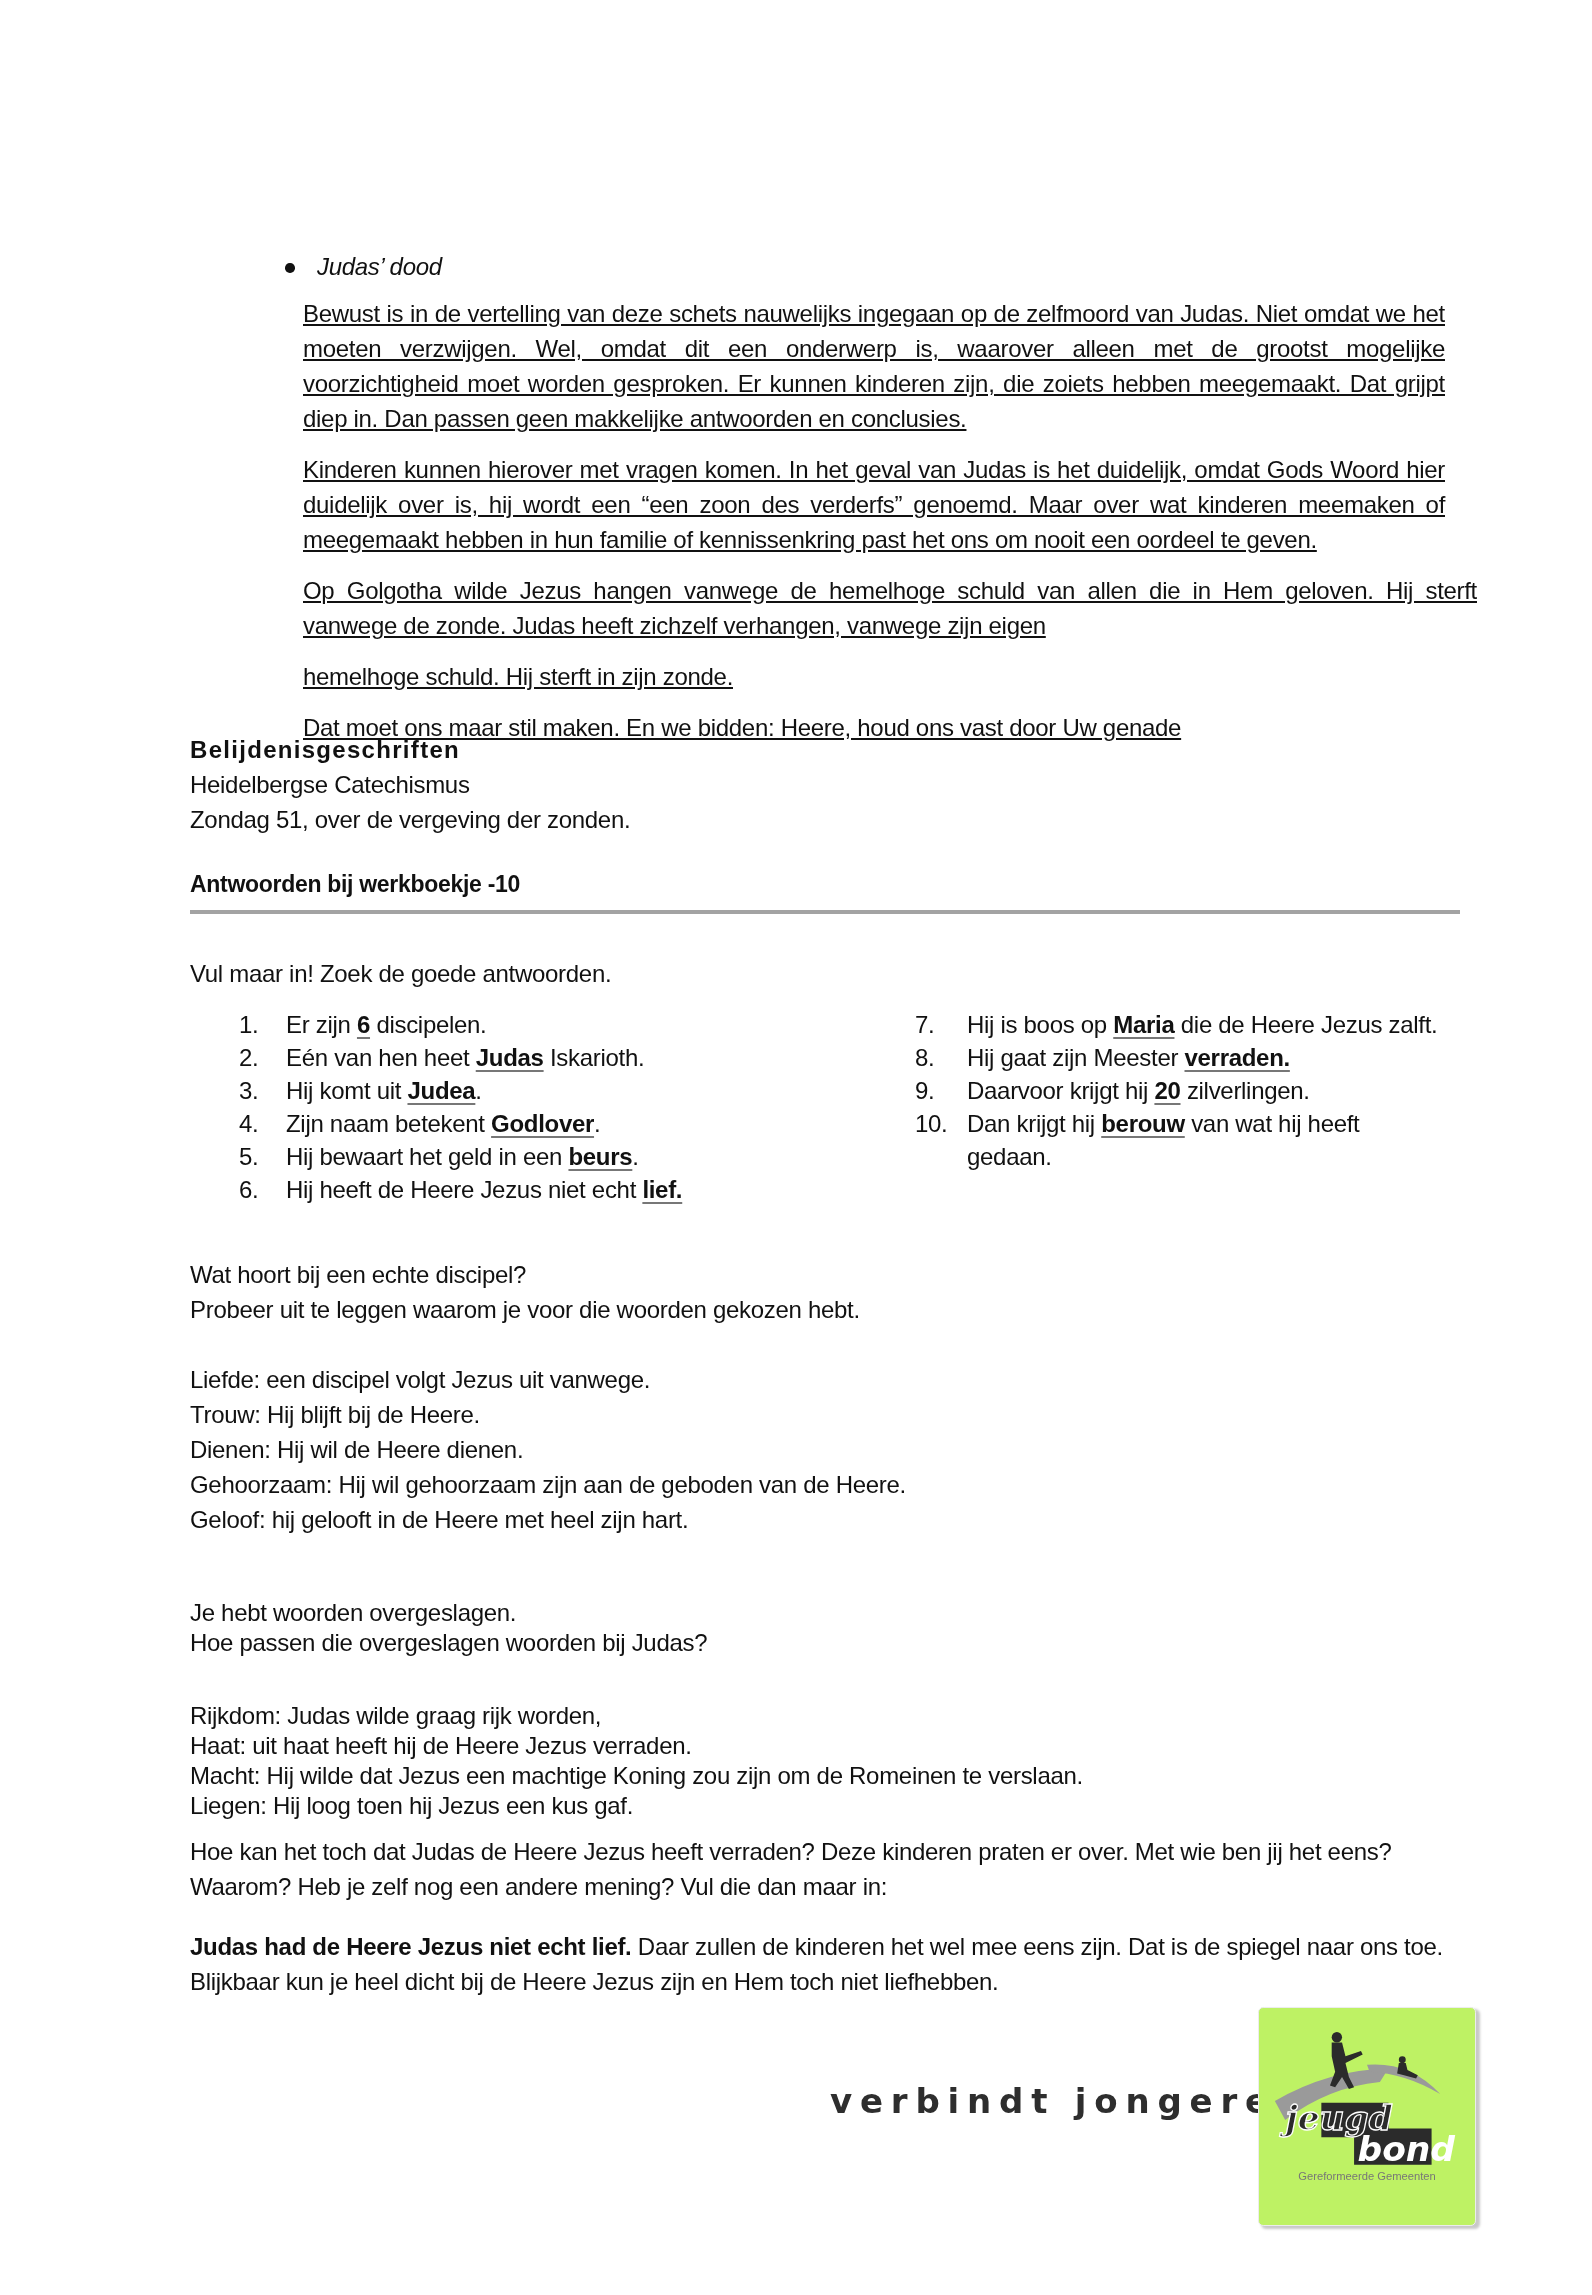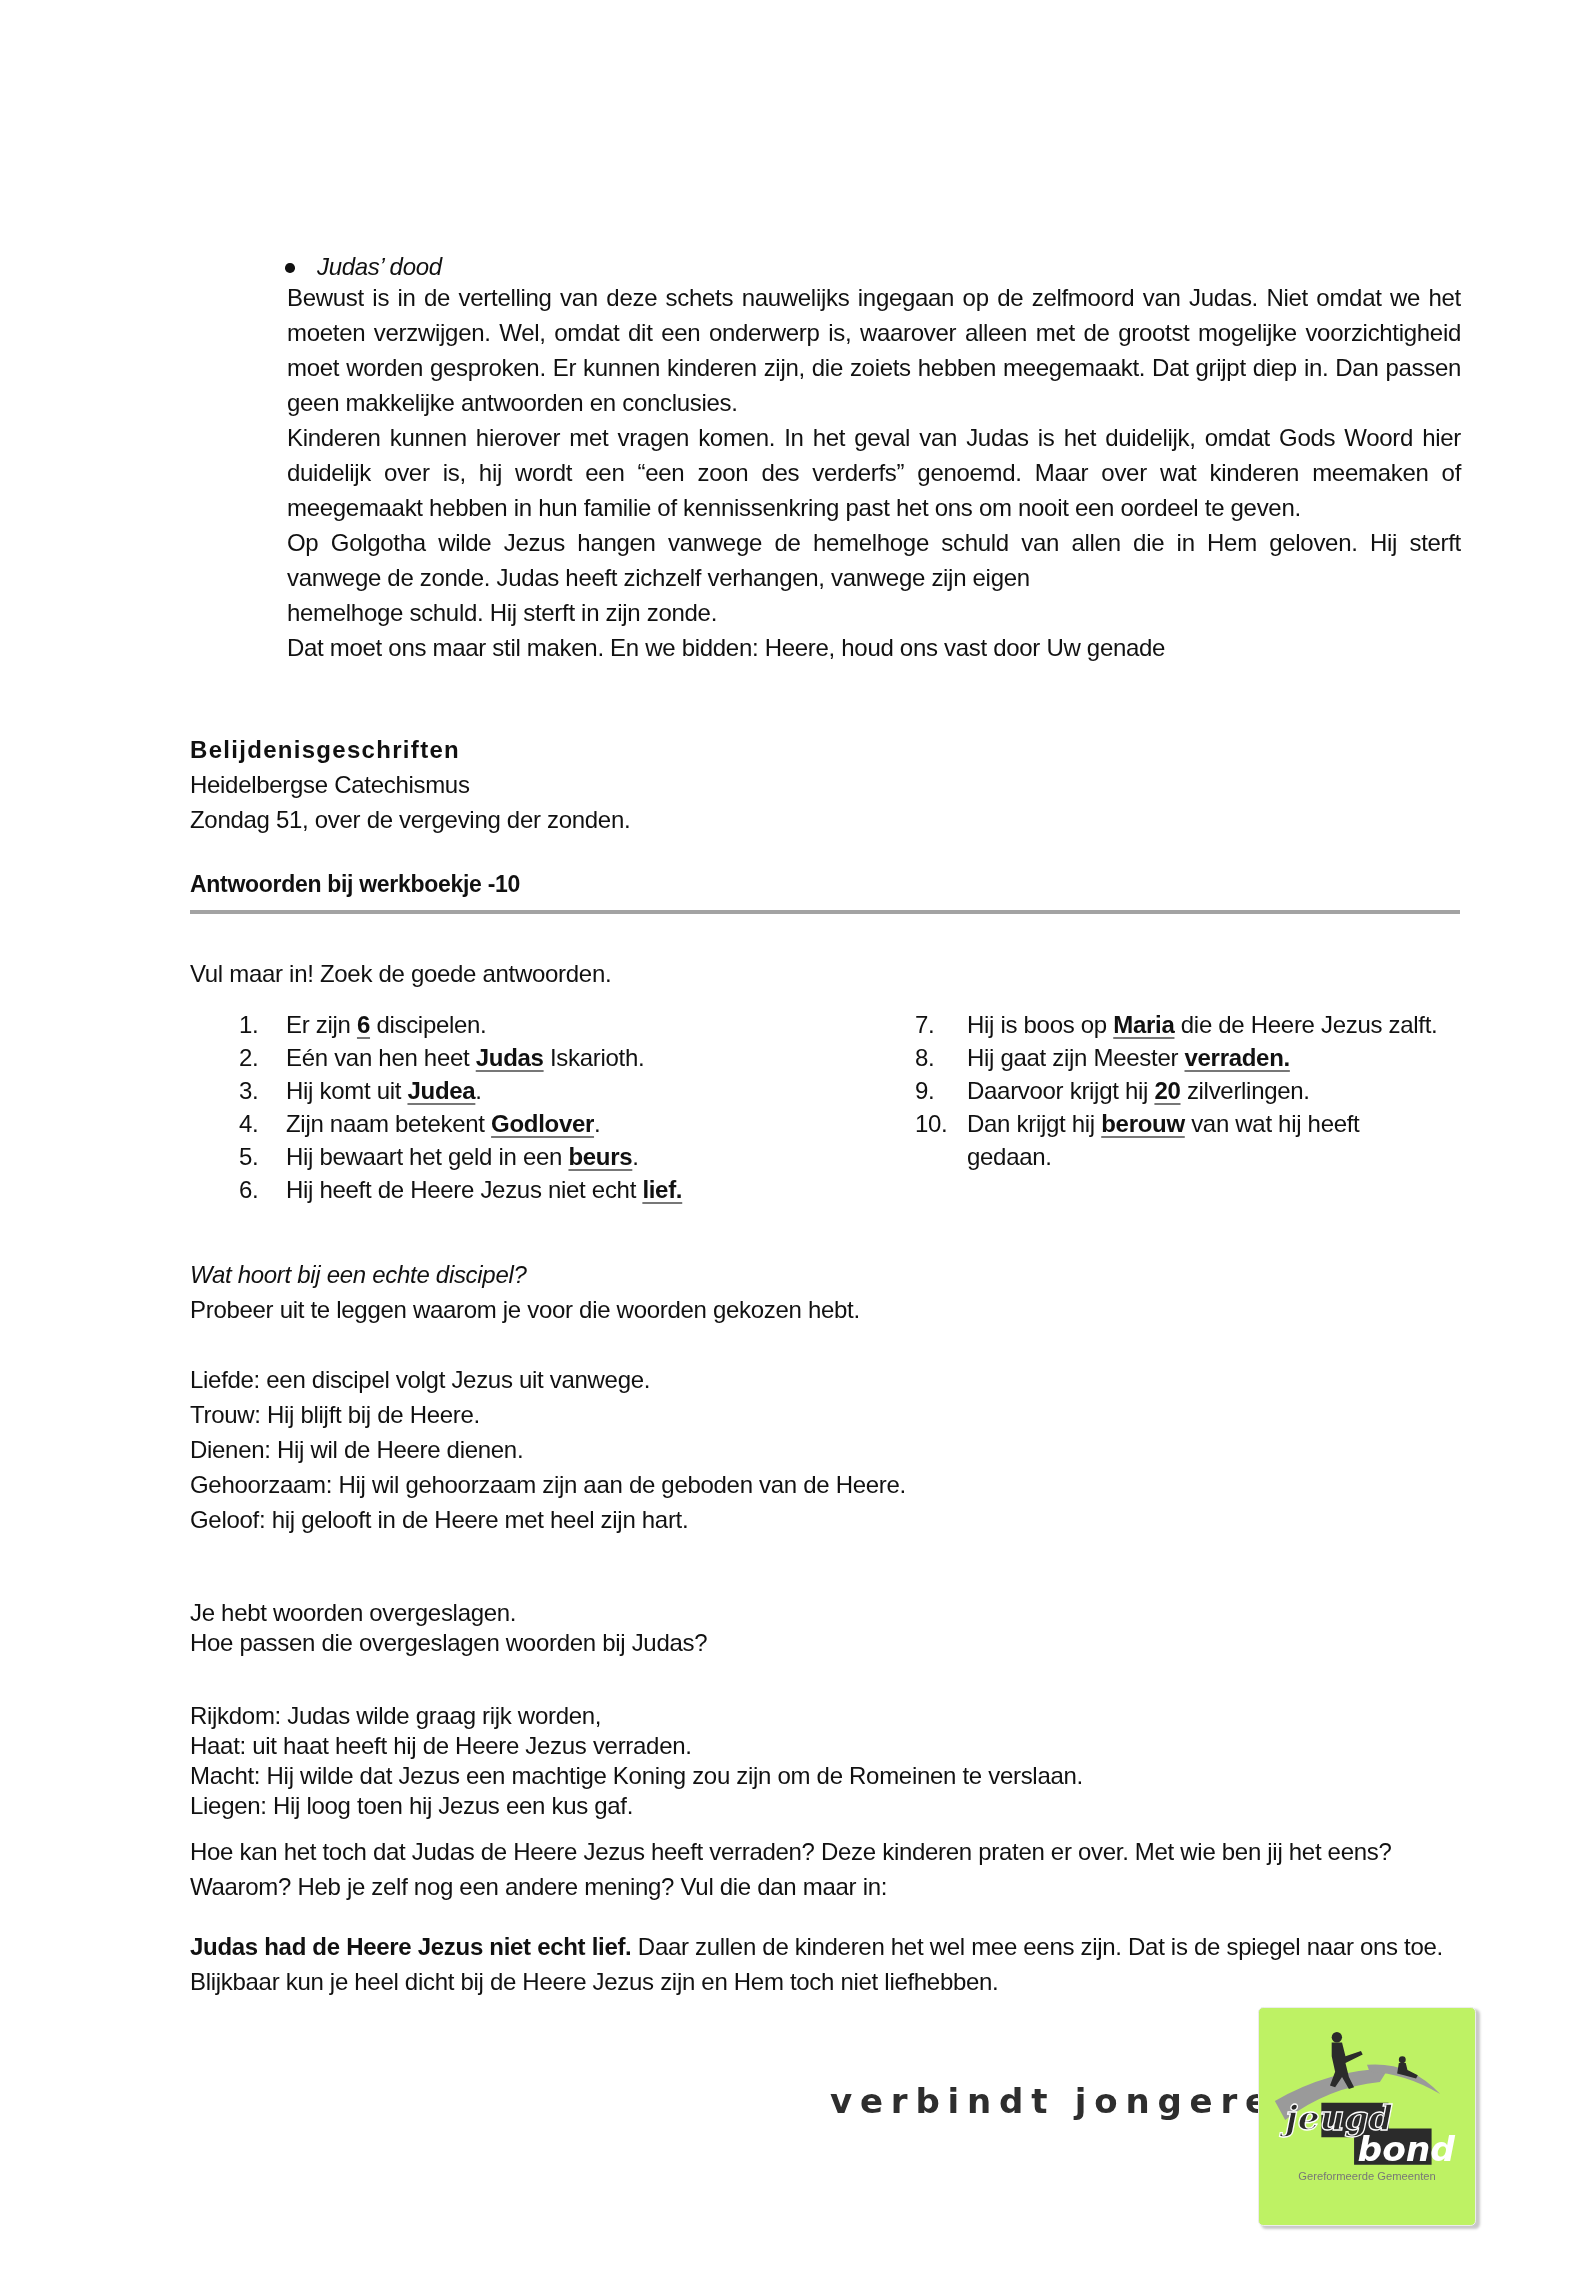--- a/index.html
+++ b/index.html
@@ -10,21 +10,21 @@
   .page { position: absolute; left: 0; top: 0; width: 1592px; height: 2295px; }
   .txt { font-size: 24px; line-height: 35px; letter-spacing: -0.3px; }
   .abs { position: absolute; }
 
   
   #bullet-row { left: 285px; top: 249px; height: 35px; }
   #bullet-dot { position: absolute; left: 0; top: 14px; width: 9.5px; height: 9.5px; border-radius: 50%; background: #111; }
   #bullet-title { position: absolute; left: 32px; top: 0; font-style: italic; white-space: nowrap; }
 
   #dood-body { left: 287px; top: 280px; width: 1174px; }
-  #dood-body p { margin: 0; }
+  #dood-body p { margin: 16px; text-decoration: underline; }
   .just { text-align: justify; text-align-last: left; }
 
   
   #bel-block { left: 190px; top: 732px; width: 1208px; }
   #bel-title { font-weight: bold; letter-spacing: 1.3px; margin: 0; }
   #bel-block p { margin: 0; }
 
   #ant-title { left: 190px; top: 867px; font-weight: bold; font-size: 23px; }
   #rule { left: 190px; top: 910px; width: 1270px; height: 4.3px; background: #a3a3a3; }
 
@@ -36,21 +36,21 @@
   .qtext { display: block; }
   .ans { font-weight: bold; text-decoration: underline; text-decoration-color: #777; text-underline-offset: 3.5px; }
 
   #list-left { left: 239px; top: 1008px; width: 604px; }
   #list-left .qtext { margin-left: 47px; }
   #list-right { left: 915px; top: 1008px; width: 535px; }
   #list-right .qtext { margin-left: 52px; }
 
   #disc-block { left: 190px; top: 1257px; width: 1251px; }
   #disc-block p { margin: 0; }
-  .italic { font-style: italic; }
+  .italic { }
   .gap { height: 35px; }
 
   #skip-block { left: 190px; top: 1598px; width: 1251px; }
   #skip-block p { margin: 0; line-height: 30px; }
 
   #hoe-block { left: 190px; top: 1834px; width: 1270px; }
   #hoe-block p { margin: 0; }
 
   #final-block { left: 190px; top: 1929px; width: 1270px; }
   #final-block p { margin: 0; }

